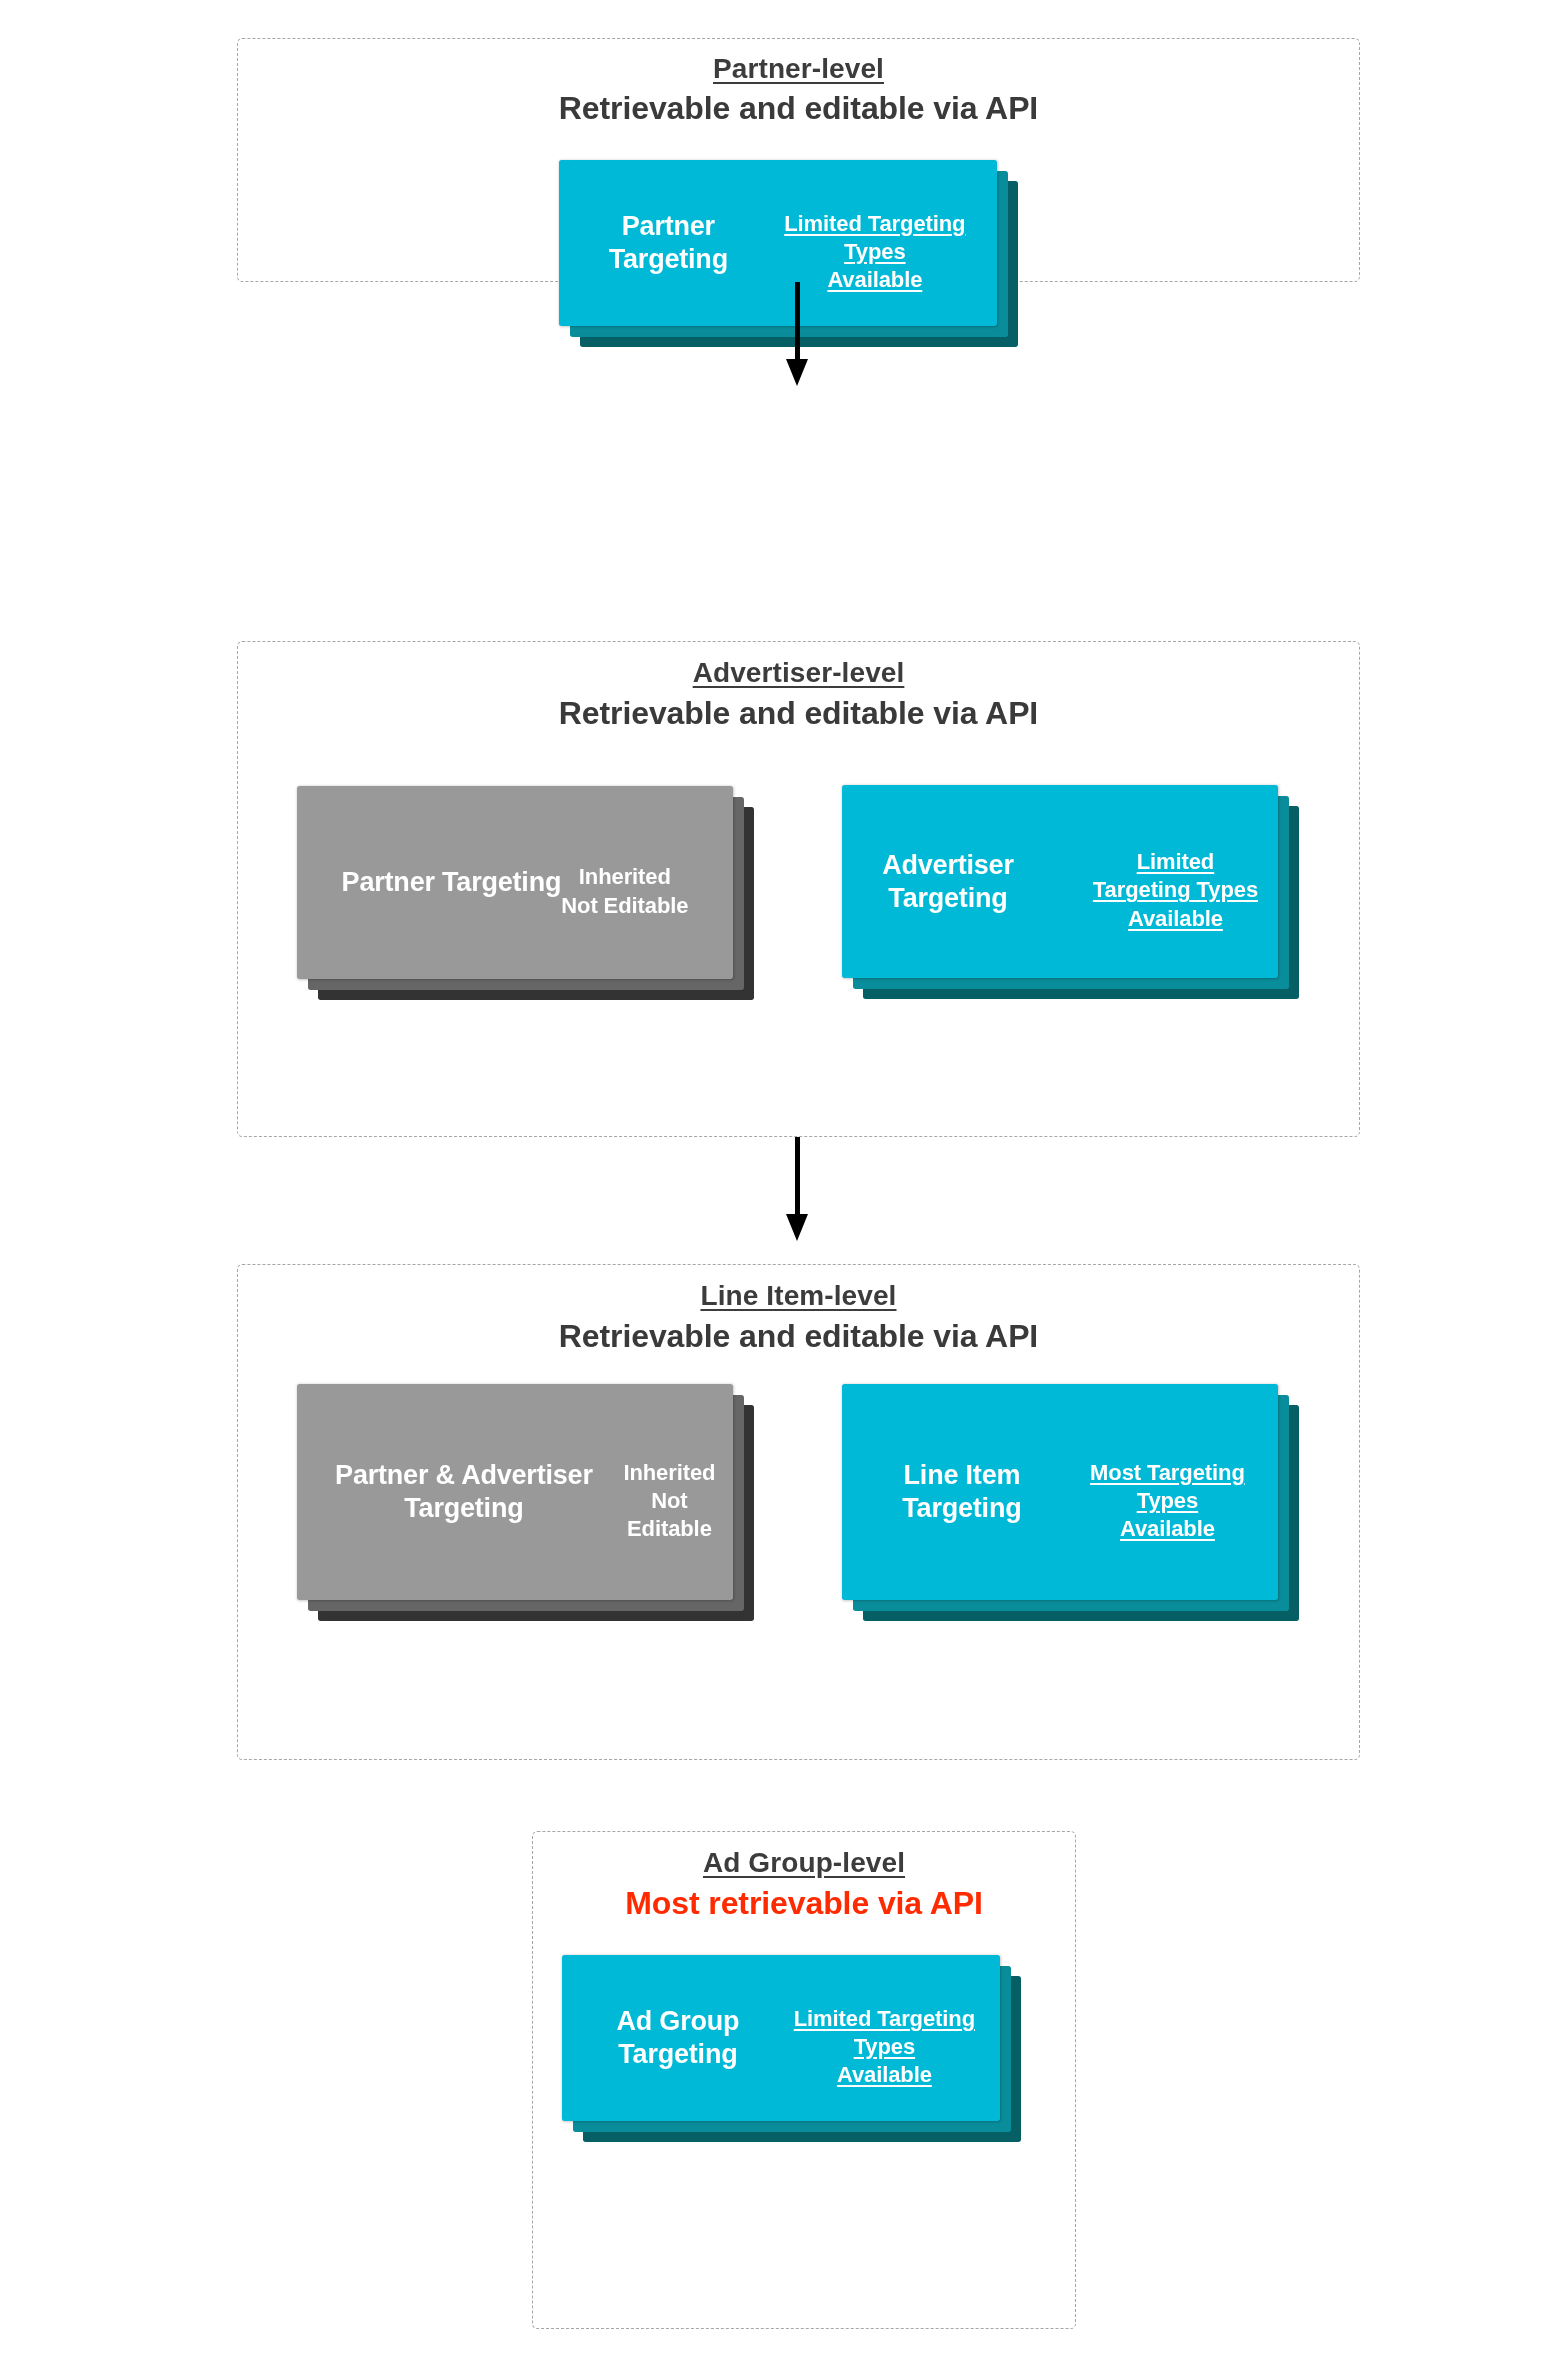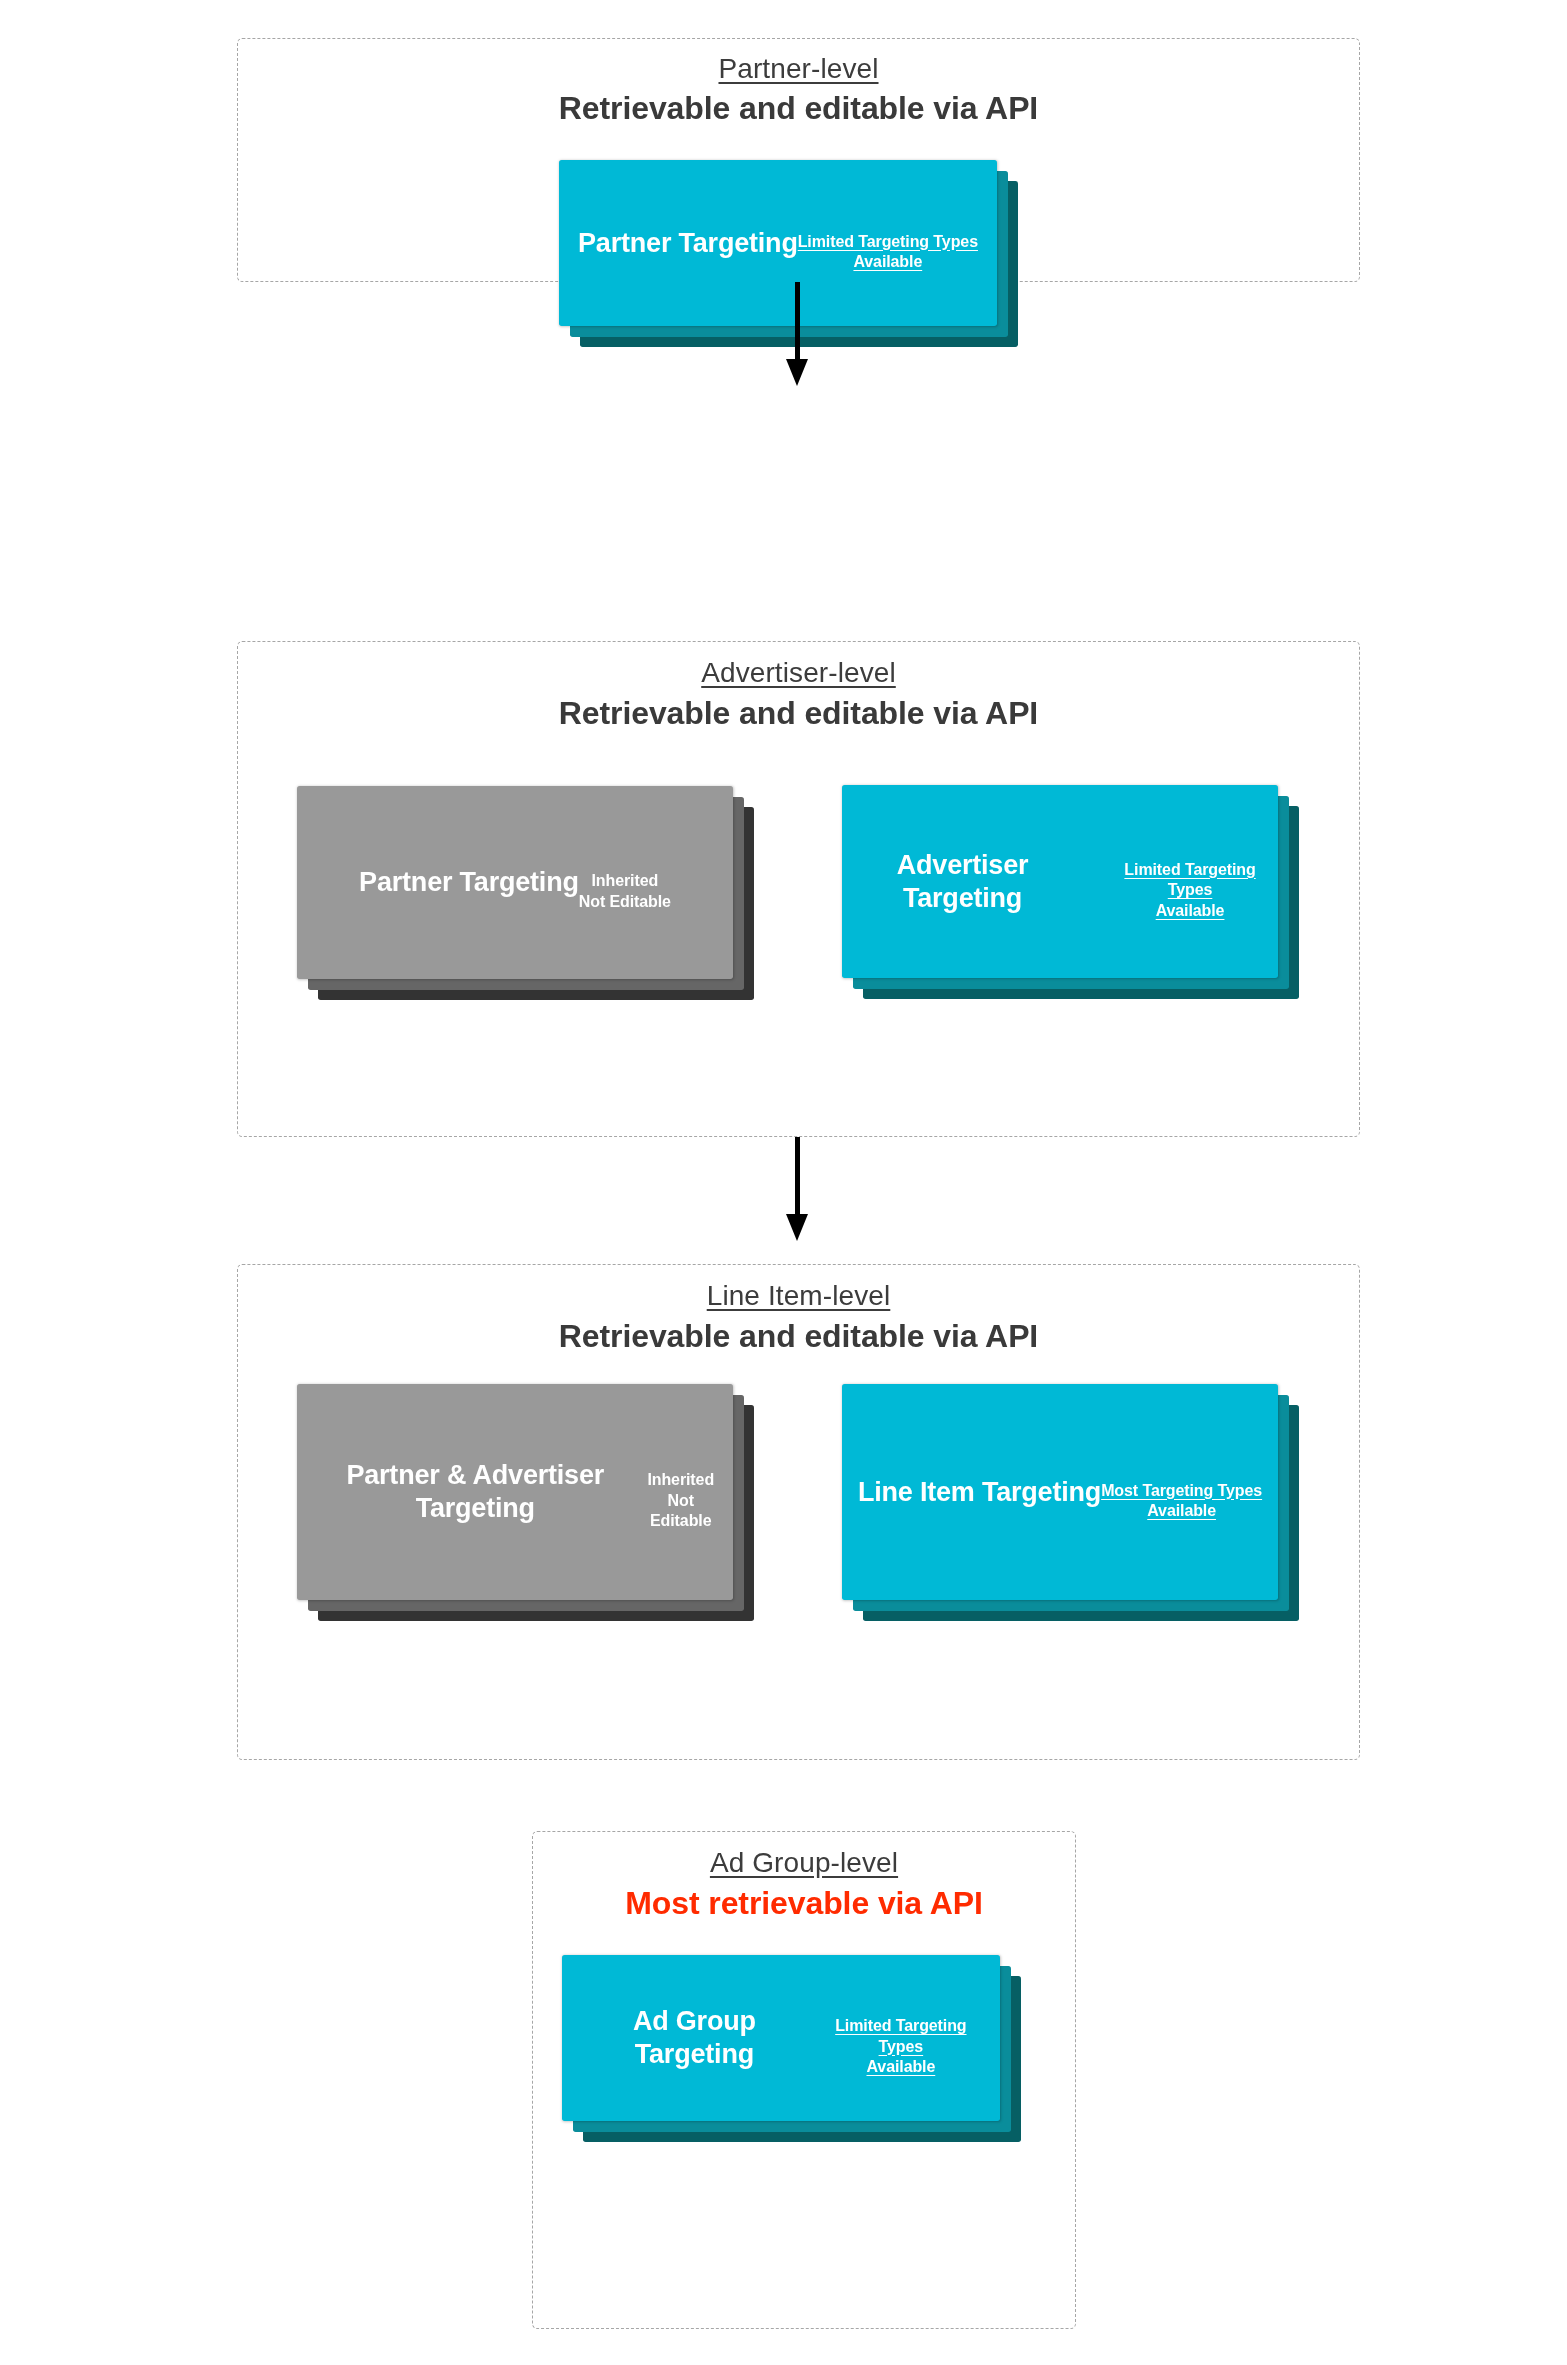--- a/index.html
+++ b/index.html
@@ -27,21 +27,21 @@
   .level-heading {
     position: absolute;
     left: 0;
     right: 0;
     text-align: center;
     line-height: 1.18;
   }
   .level-name {
     display: block;
     font-size: 28px;
-    font-weight: 400;
+    font-weight: 700;
     color: #3c3c3c;
     text-decoration: underline;
     text-underline-offset: 3.6px;
     letter-spacing: 0.1px;
   }
   .level-api {
     display: block;
     font-size: 32px;
     font-weight: 700;
     color: #3a3a3a;
@@ -85,21 +85,21 @@
 
   .card-title {
     font-size: 27px;
     font-weight: 700;
     color: #ffffff;
     text-align: center;
     line-height: 1.22;
     letter-spacing: -0.2px;
   }
   .card-sub {
-    font-size: 16px;
+    font-size: 22px;
     font-weight: 700;
     color: #ffffff;
     text-align: center;
     line-height: 1.28;
     margin-top: 18px;
     letter-spacing: -0.1px;
   }
   .card-sub.underline {
     text-decoration: underline;
     text-underline-offset: 2.7px;

